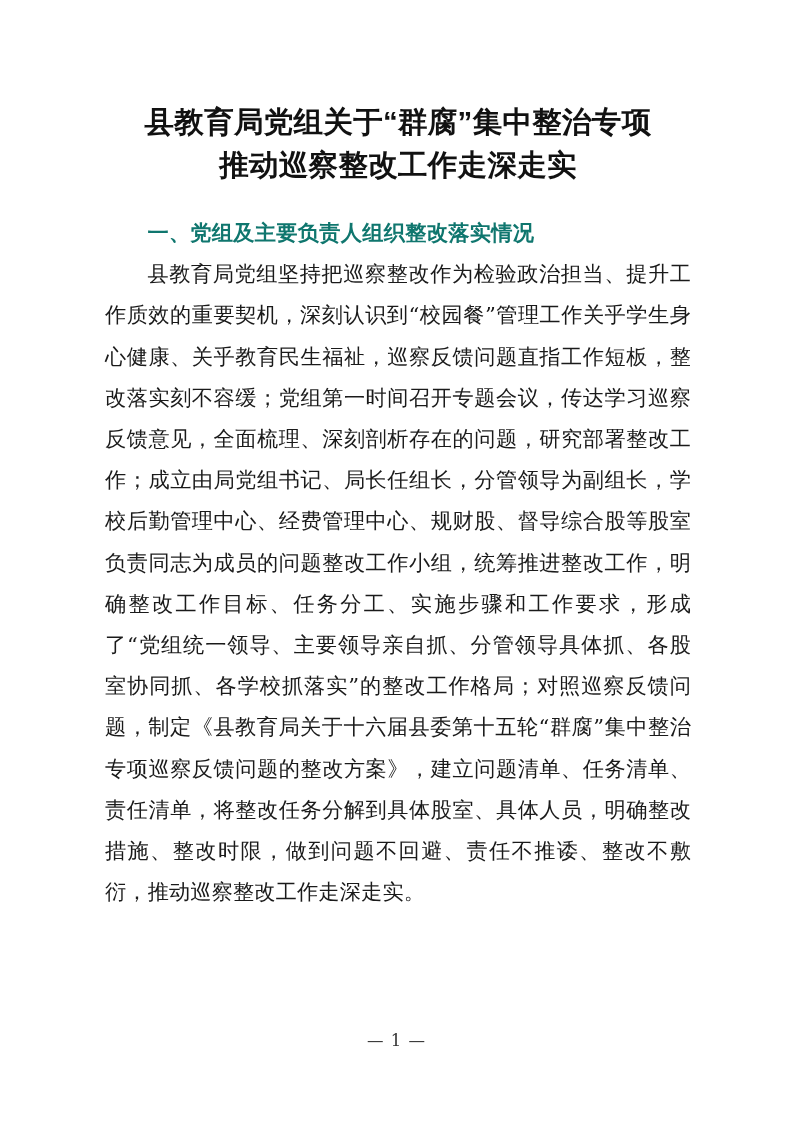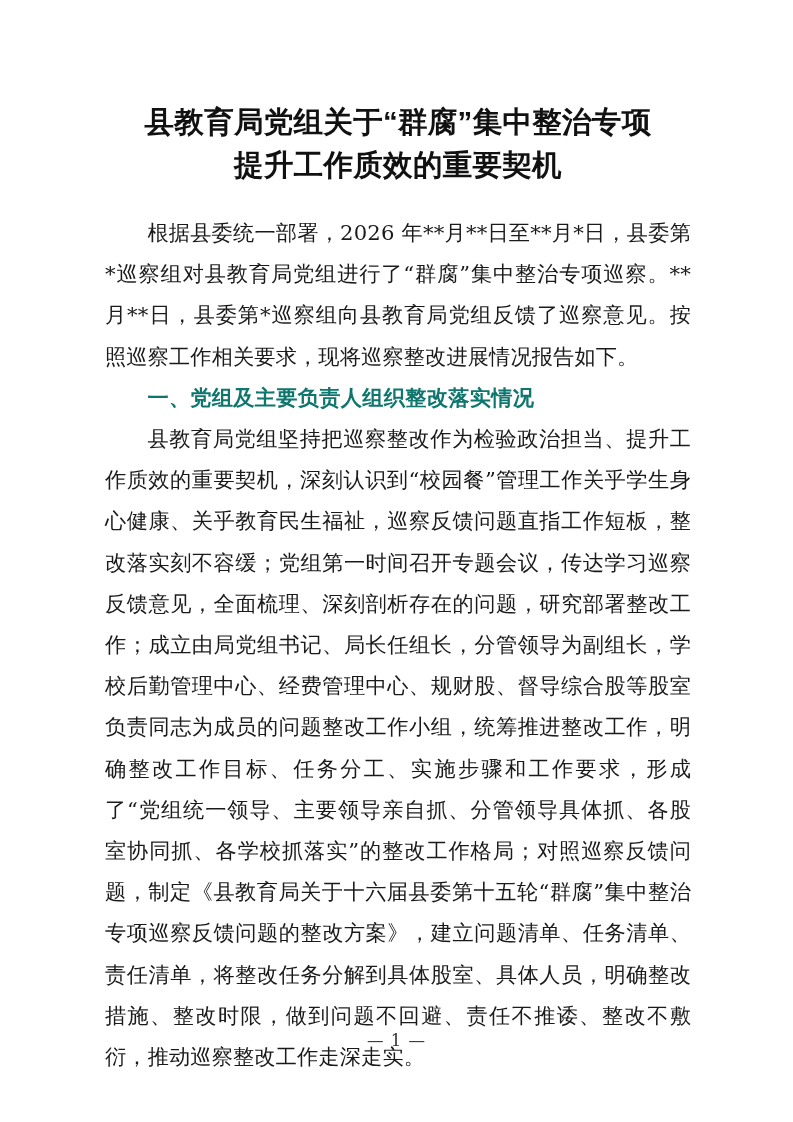--- a/index.html
+++ b/index.html
@@ -92,26 +92,25 @@
 </style>
 </head>
 <body>
 
 <div class="page">
 
   <div class="content">
 
     <h1 class="doc-title">
       <span class="title-line">县教育局党组关于“群腐”集中整治专项</span>
-      <span class="title-line">提升工作质效的重要契机</span>
+      <span class="title-line">推动巡察整改工作走深走实</span>
     </h1>
 
     <div class="body-block">
 
-      <p class="para">根据县委统一部署，2026 年**月**日至**月*日，县委第*巡察组对县教育局党组进行了“群腐”集中整治专项巡察。**月**日，县委第*巡察组向县教育局党组反馈了巡察意见。按照巡察工作相关要求，现将巡察整改进展情况报告如下。</p>
 
       <p class="section-heading">一、党组及主要负责人组织整改落实情况</p>
 
       <p class="para">县教育局党组坚持把巡察整改作为检验政治担当、提升工作质效的重要契机，深刻认识到“校园餐”管理工作关乎学生身心健康、关乎教育民生福祉，巡察反馈问题直指工作短板，整改落实刻不容缓；党组第一时间召开专题会议，传达学习巡察反馈意见，全面梳理、深刻剖析存在的问题，研究部署整改工作；成立由局党组书记、局长任组长，分管领导为副组长，学校后勤管理中心、经费管理中心、规财股、督导综合股等股室负责同志为成员的问题整改工作小组，统筹推进整改工作，明确整改工作目标、任务分工、实施步骤和工作要求，形成了“党组统一领导、主要领导亲自抓、分管领导具体抓、各股室协同抓、各学校抓落实”的整改工作格局；对照巡察反馈问题，制定《县教育局关于十六届县委第十五轮“群腐”集中整治专项巡察反馈问题的整改方案》，建立问题清单、任务清单、责任清单，将整改任务分解到具体股室、具体人员，明确整改措施、整改时限，做到问题不回避、责任不推诿、整改不敷衍，推动巡察整改工作走深走实。</p>
 
     </div>
 
   </div>
 
   <div class="page-footer">— 1 —</div>

